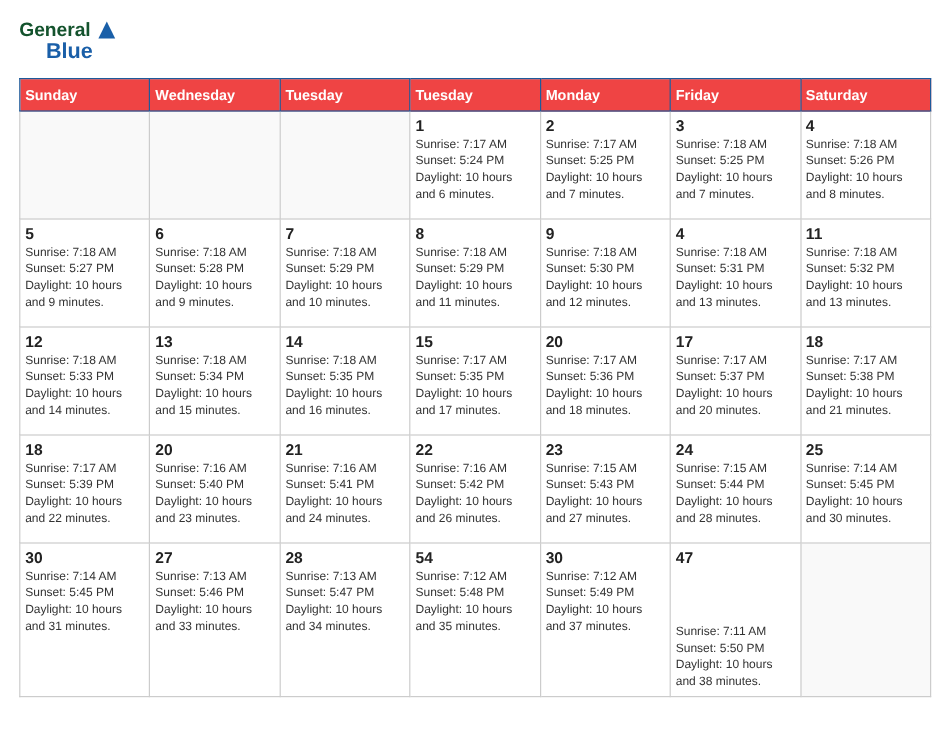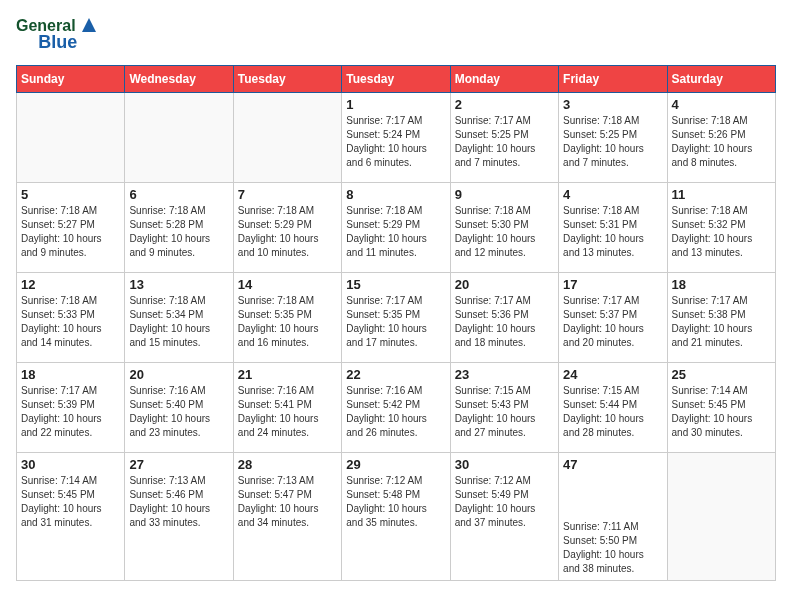--- a/index.html
+++ b/index.html
@@ -308,21 +308,21 @@
 and 33 minutes.</div>
         </td>
         <td>
           <span class="day-number">28</span>
           <div class="day-info" style="white-space: pre-line;">Sunrise: 7:13 AM
 Sunset: 5:47 PM
 Daylight: 10 hours
 and 34 minutes.</div>
         </td>
         <td>
-          <span class="day-number">29</span>
+          <span class="day-number">54</span>
           <div class="day-info" style="white-space: pre-line;">Sunrise: 7:12 AM
 Sunset: 5:48 PM
 Daylight: 10 hours
 and 35 minutes.</div>
         </td>
         <td>
           <span class="day-number">30</span>
           <div class="day-info" style="white-space: pre-line;">Sunrise: 7:12 AM
 Sunset: 5:49 PM
 Daylight: 10 hours

